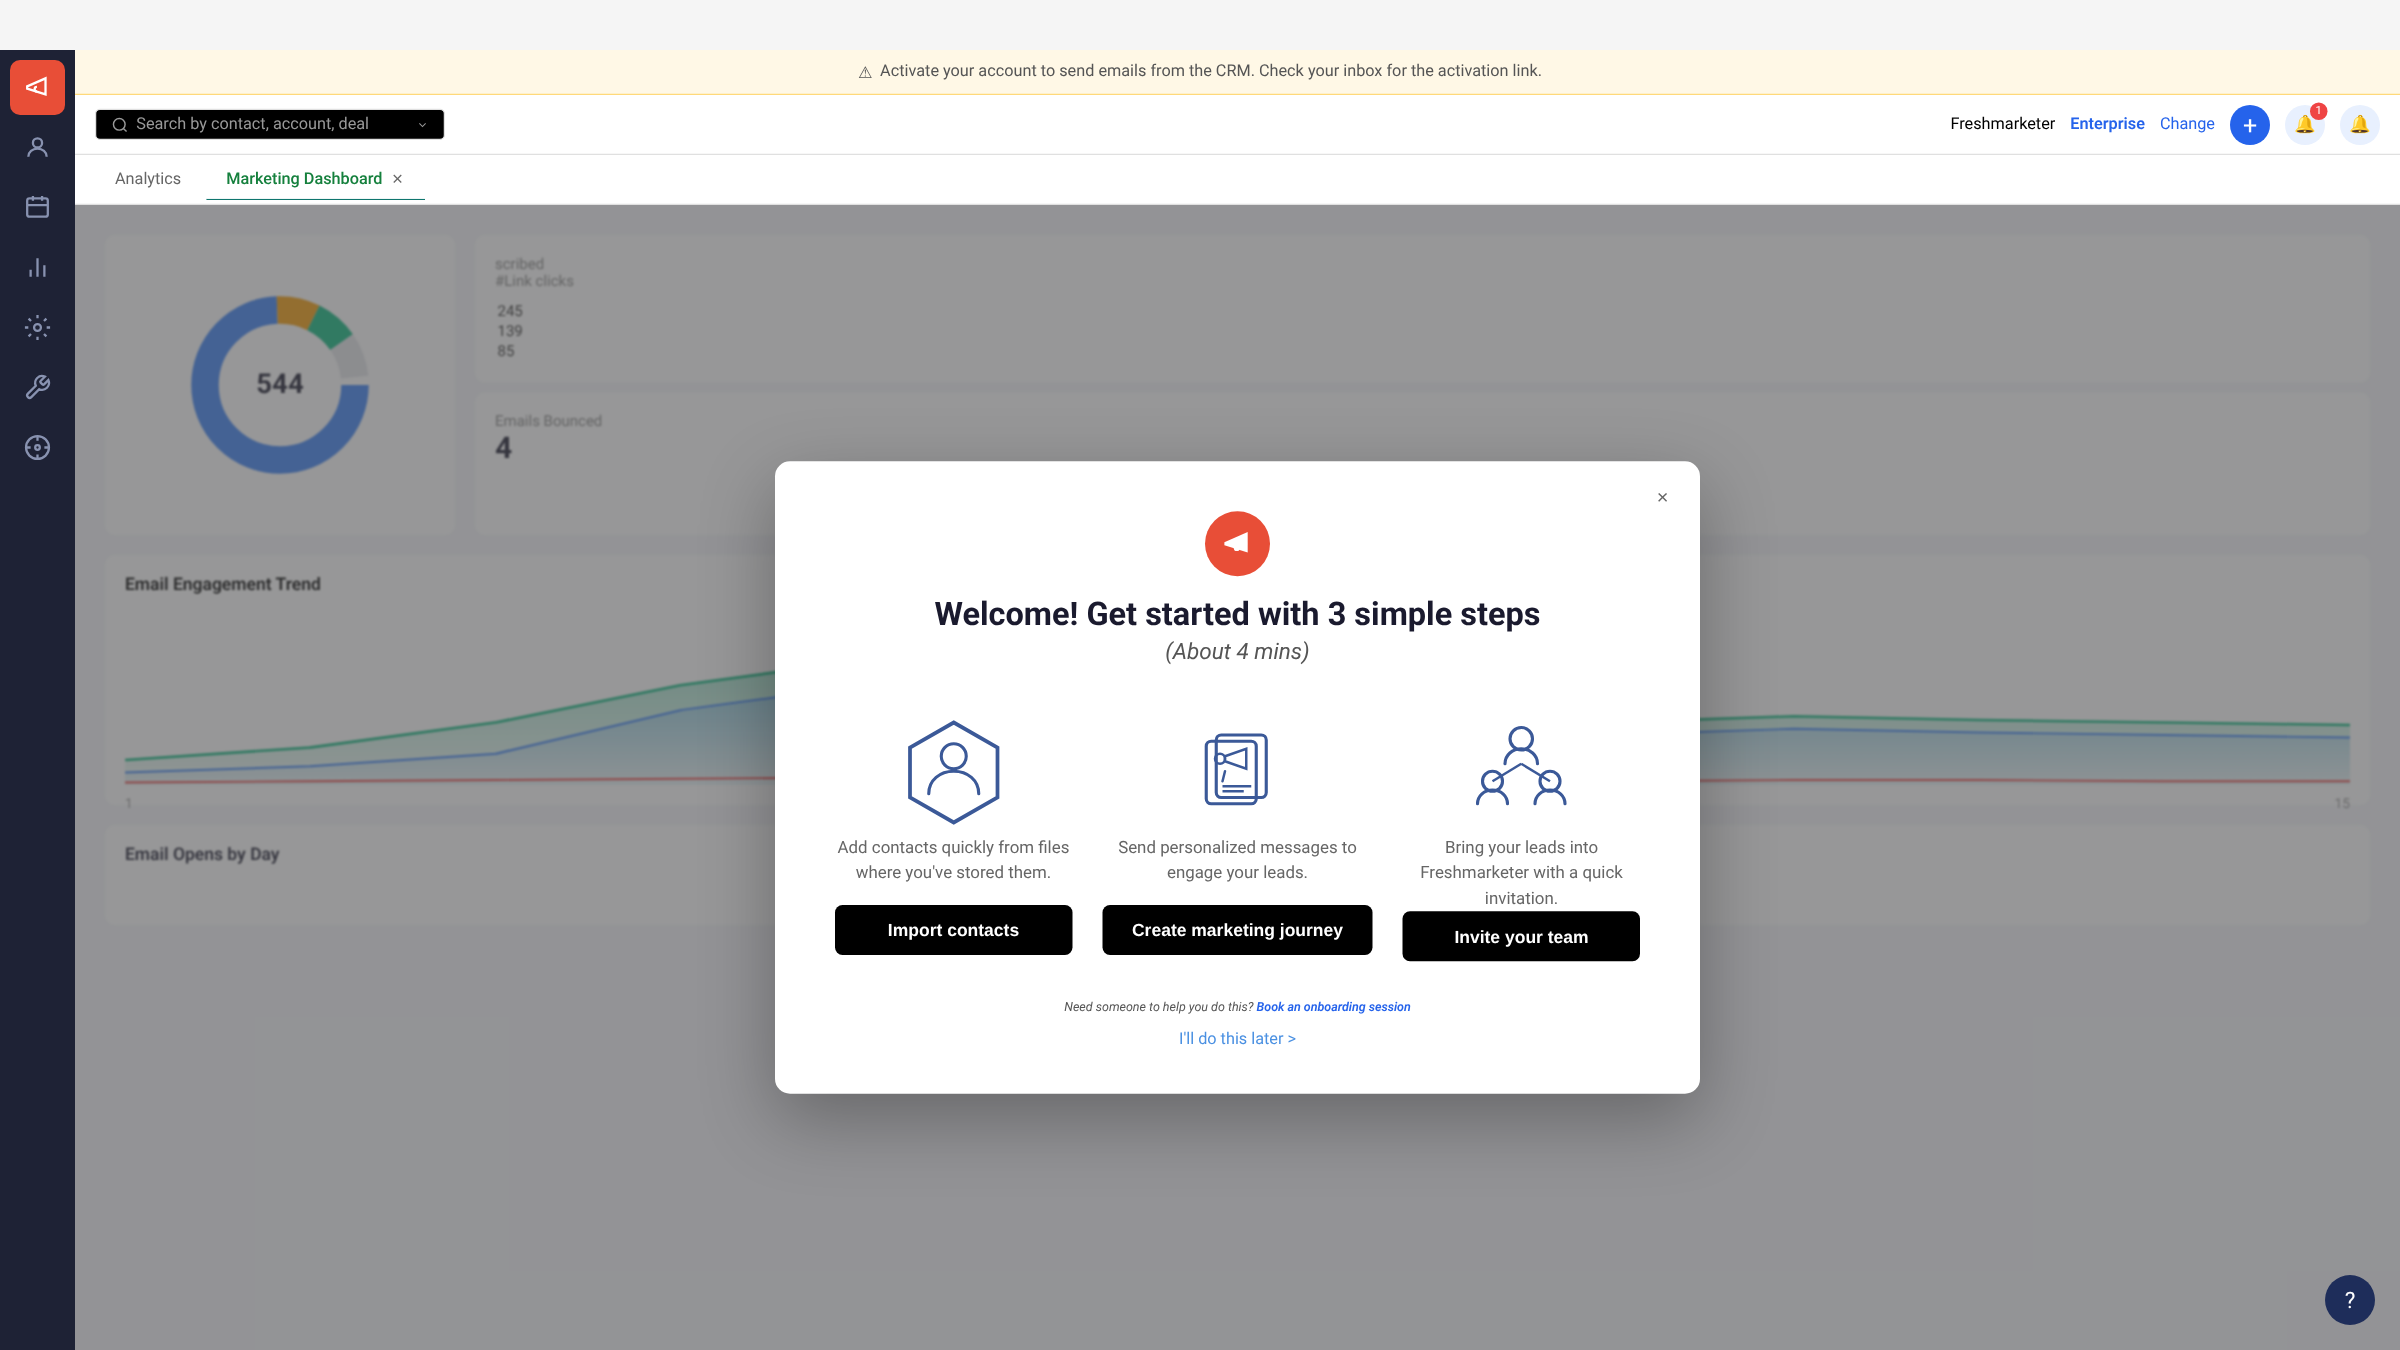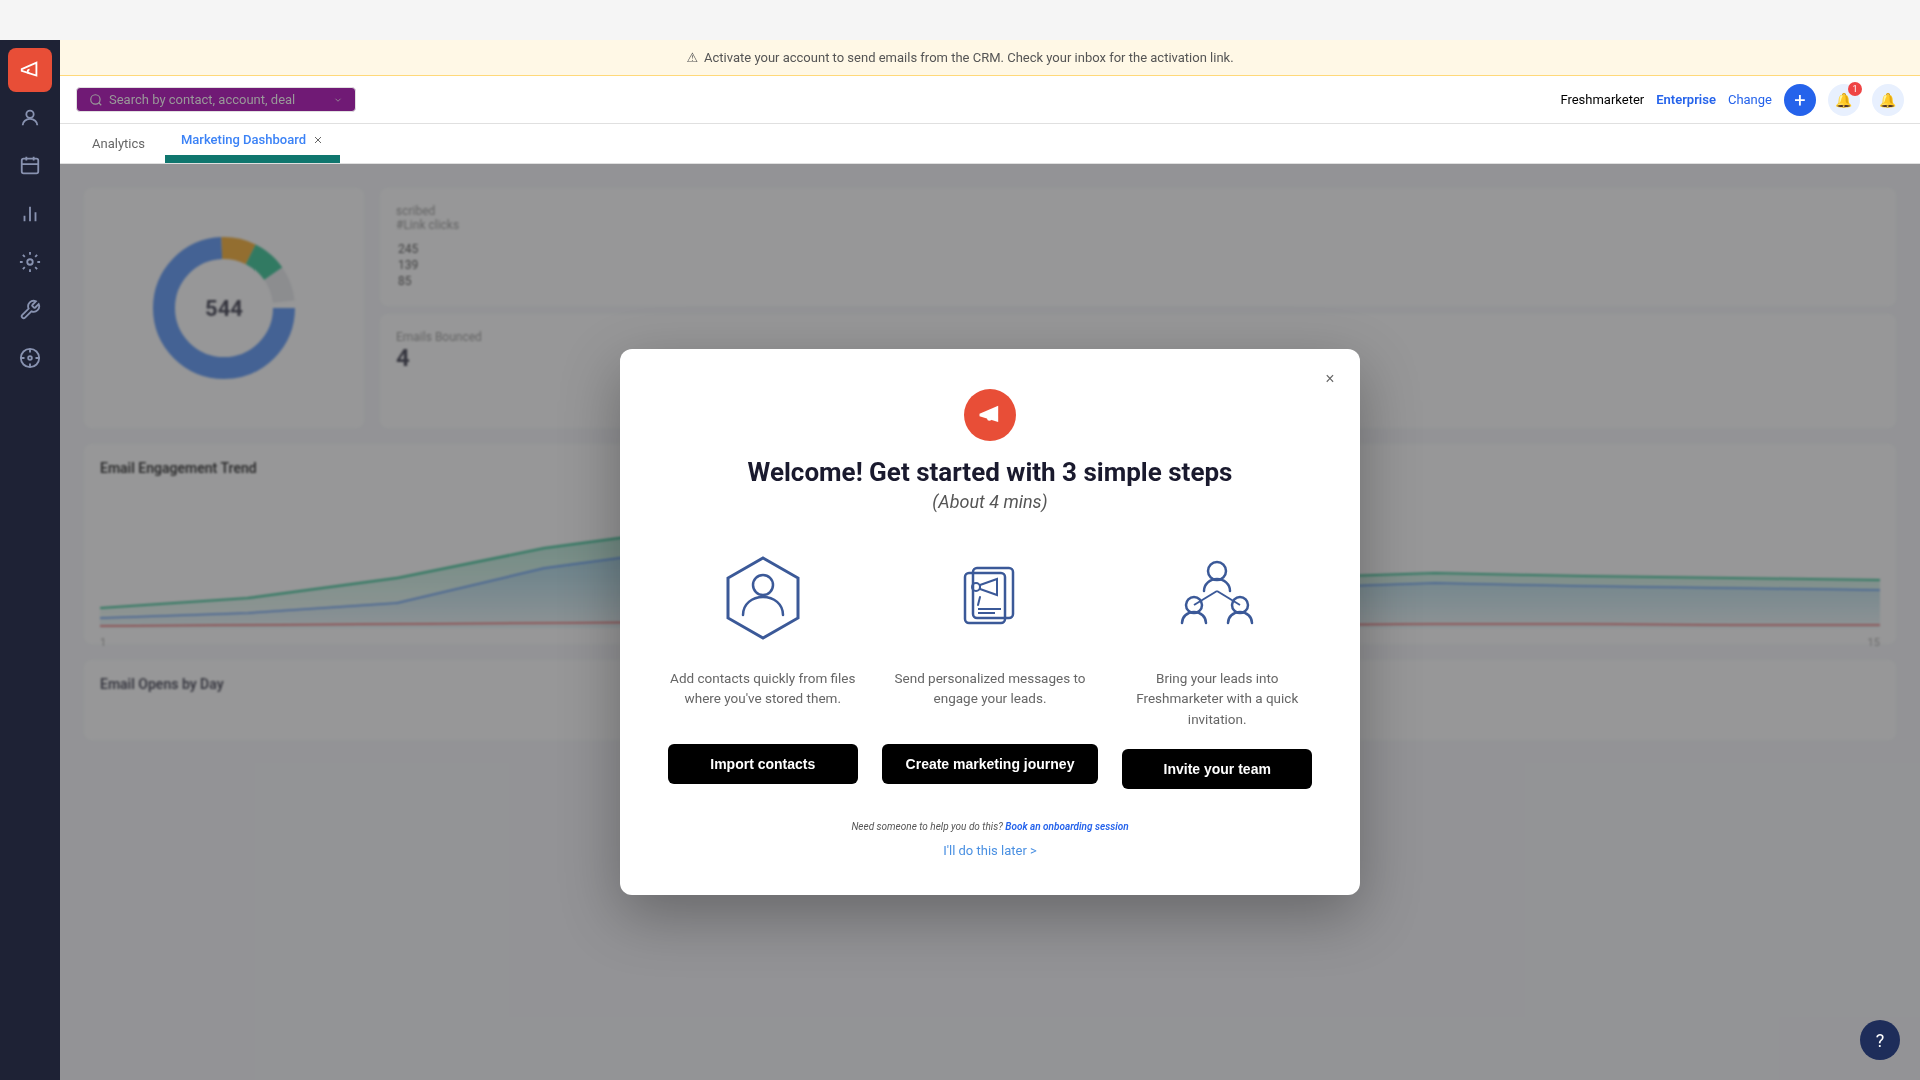--- a/index.html
+++ b/index.html
@@ -53,21 +53,21 @@
       border-bottom: 1px solid #e0e0e0;
       display: flex;
       align-items: center;
       padding: 0 16px;
       gap: 8px;
     }
 
     .search-area {
       display: flex;
       align-items: center;
-      background: #701a75;
+      background: #000000;
       border: 1px solid #e0e0e0;
       border-radius: 4px;
       padding: 4px 12px;
       width: 280px;
       font-size: 13px;
       color: #999;
       gap: 6px;
     }
 
     .nav-right {
@@ -132,22 +132,22 @@
     .tab {
       padding: 8px 16px;
       font-size: 13px;
       color: #666;
       cursor: pointer;
       border-radius: 4px 4px 0 0;
       display: flex; align-items: center; gap: 6px;
     }
 
     .tab.active {
-      color: #3b82f6;
-      border-bottom: 8px solid #0f766e;
+      color: #15803d;
+      border-bottom: 1px solid #0f766e;
       font-weight: 500;
     }
 
     
     .sidebar {
       position: absolute;
       top: 40px; left: 0;
       width: 60px;
       bottom: 0;
       background: #1e2235;
@@ -255,21 +255,21 @@
       display: grid;
       grid-template-columns: 1fr 1fr 1fr;
       gap: 24px;
       margin-bottom: 32px;
     }
 
     .step-card {
       display: flex;
       flex-direction: column;
       align-items: center;
-      gap: 20px;
+      gap: 0;
     }
 
     .step-icon {
       width: 100px; height: 100px;
       display: flex; align-items: center; justify-content: center;
     }
 
     .step-desc {
       text-align: center;
       font-size: 13.5px;

